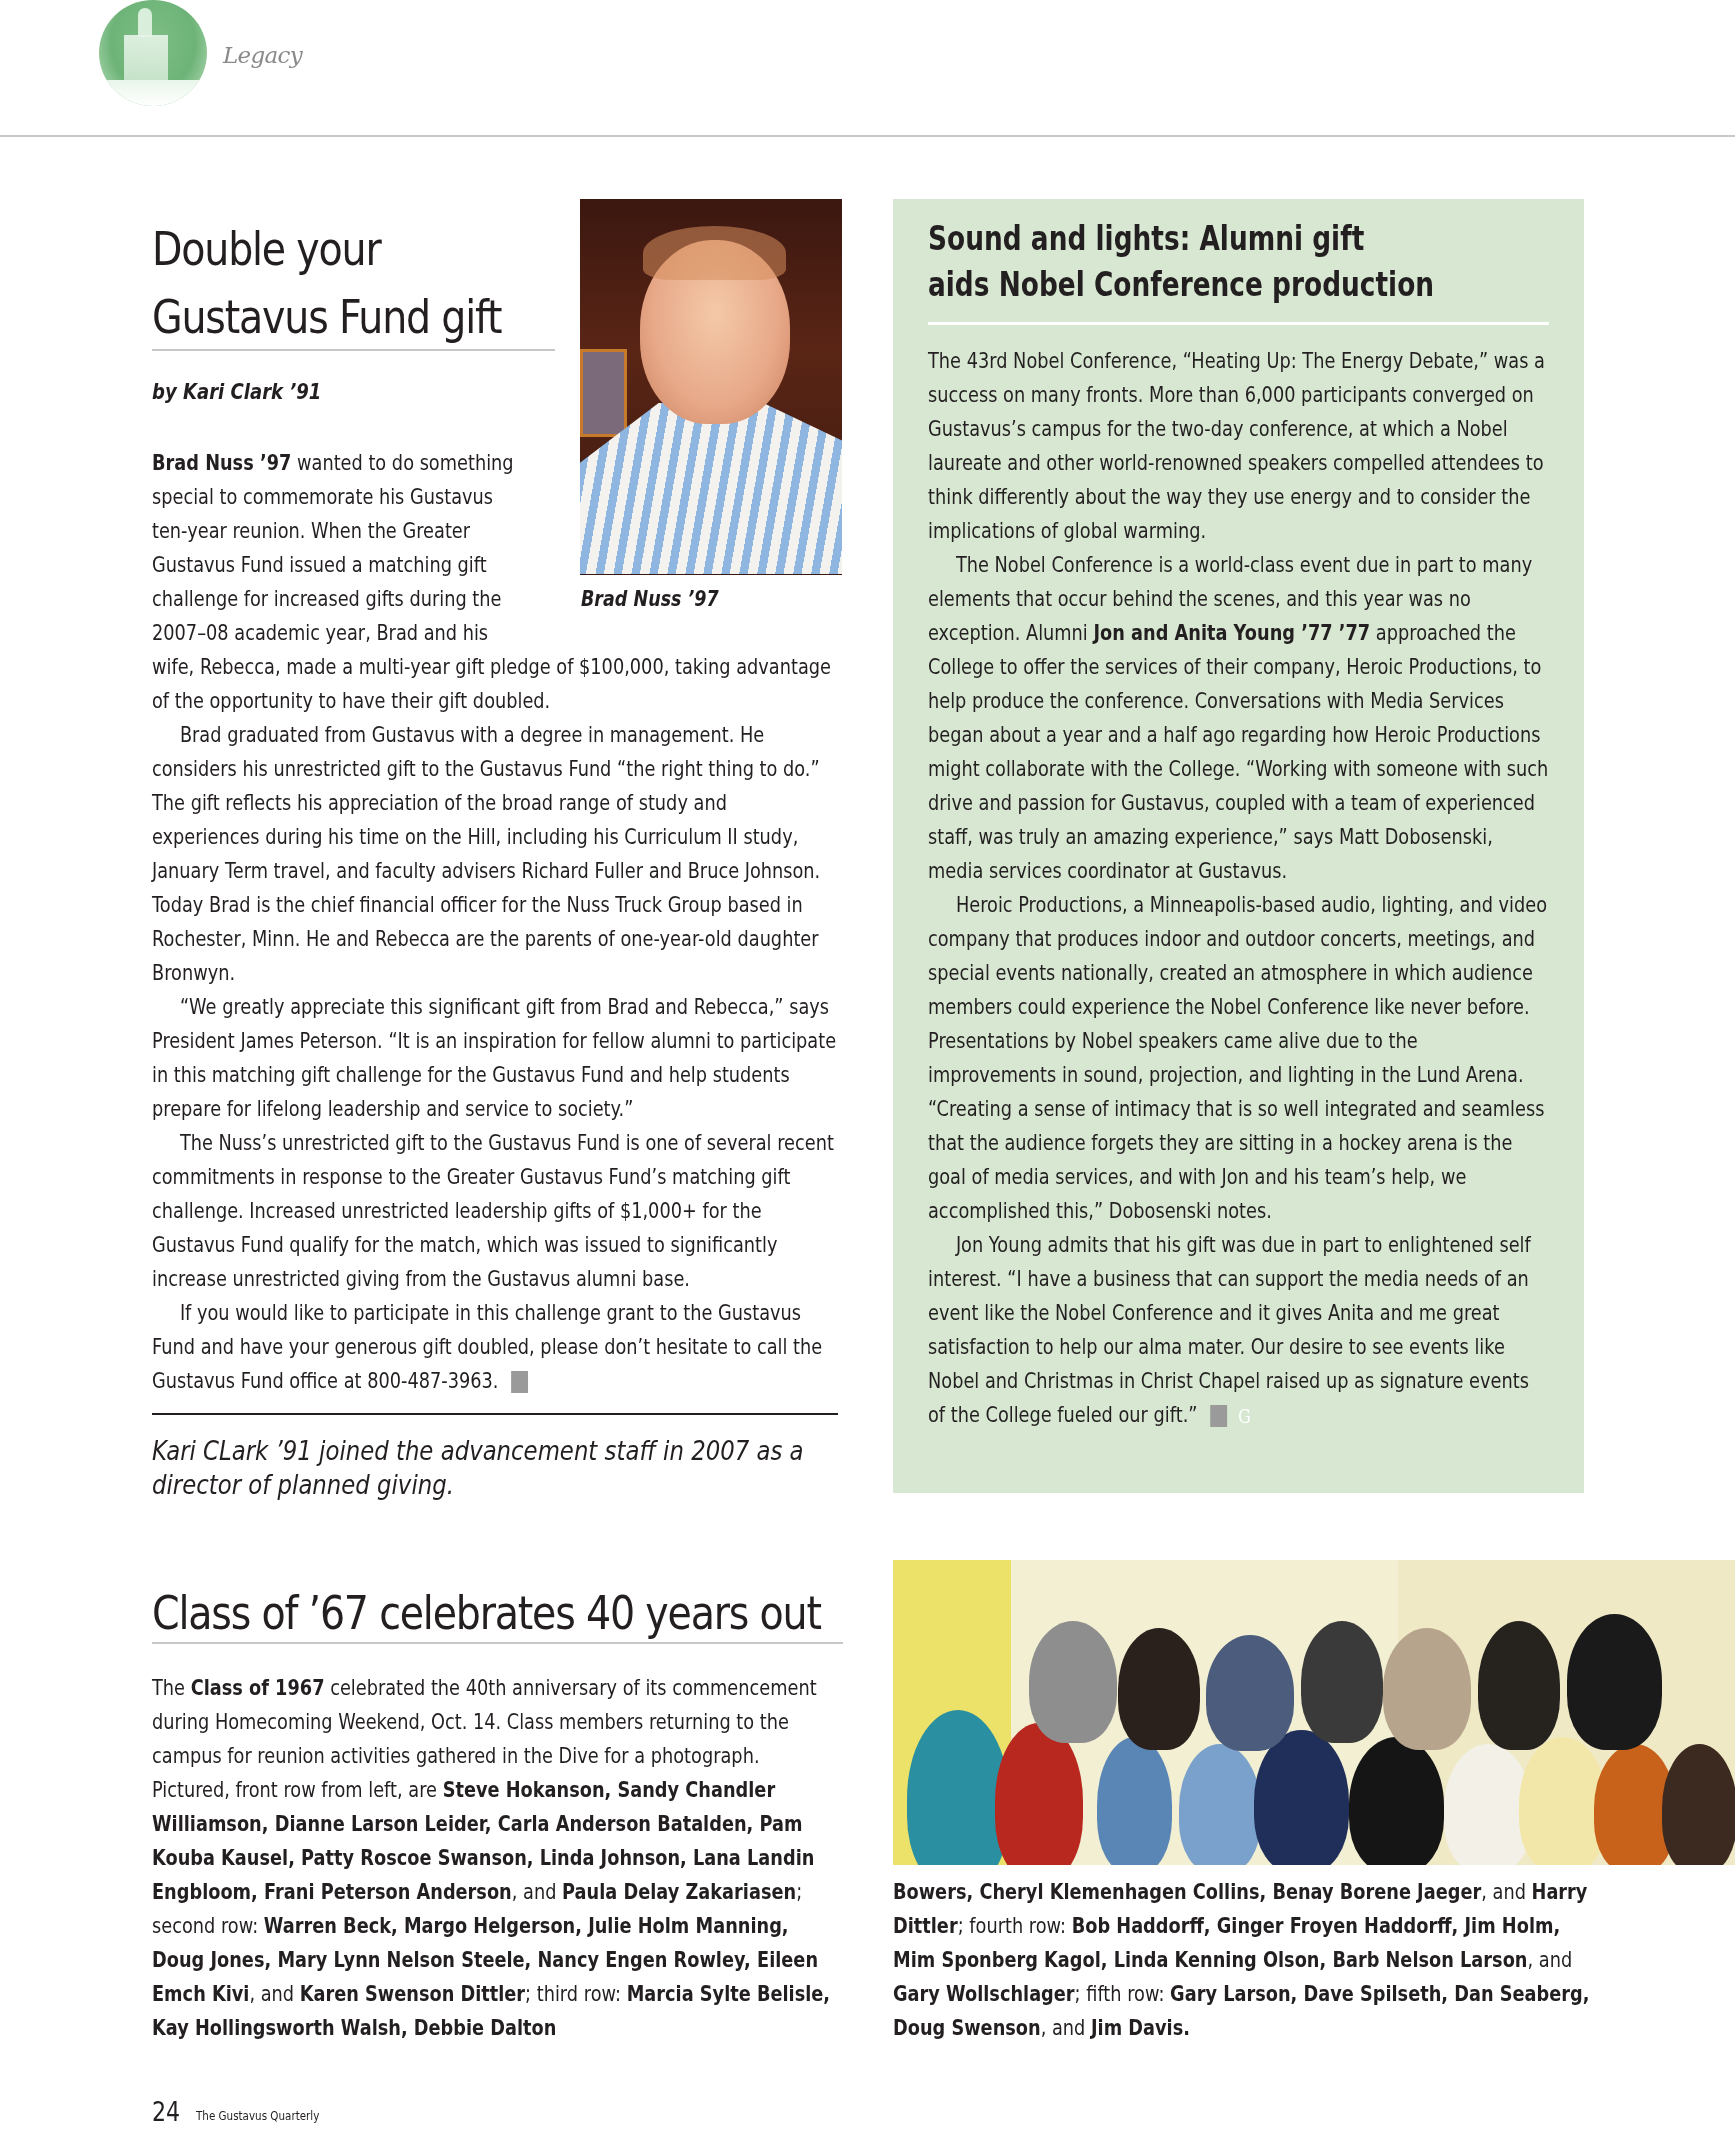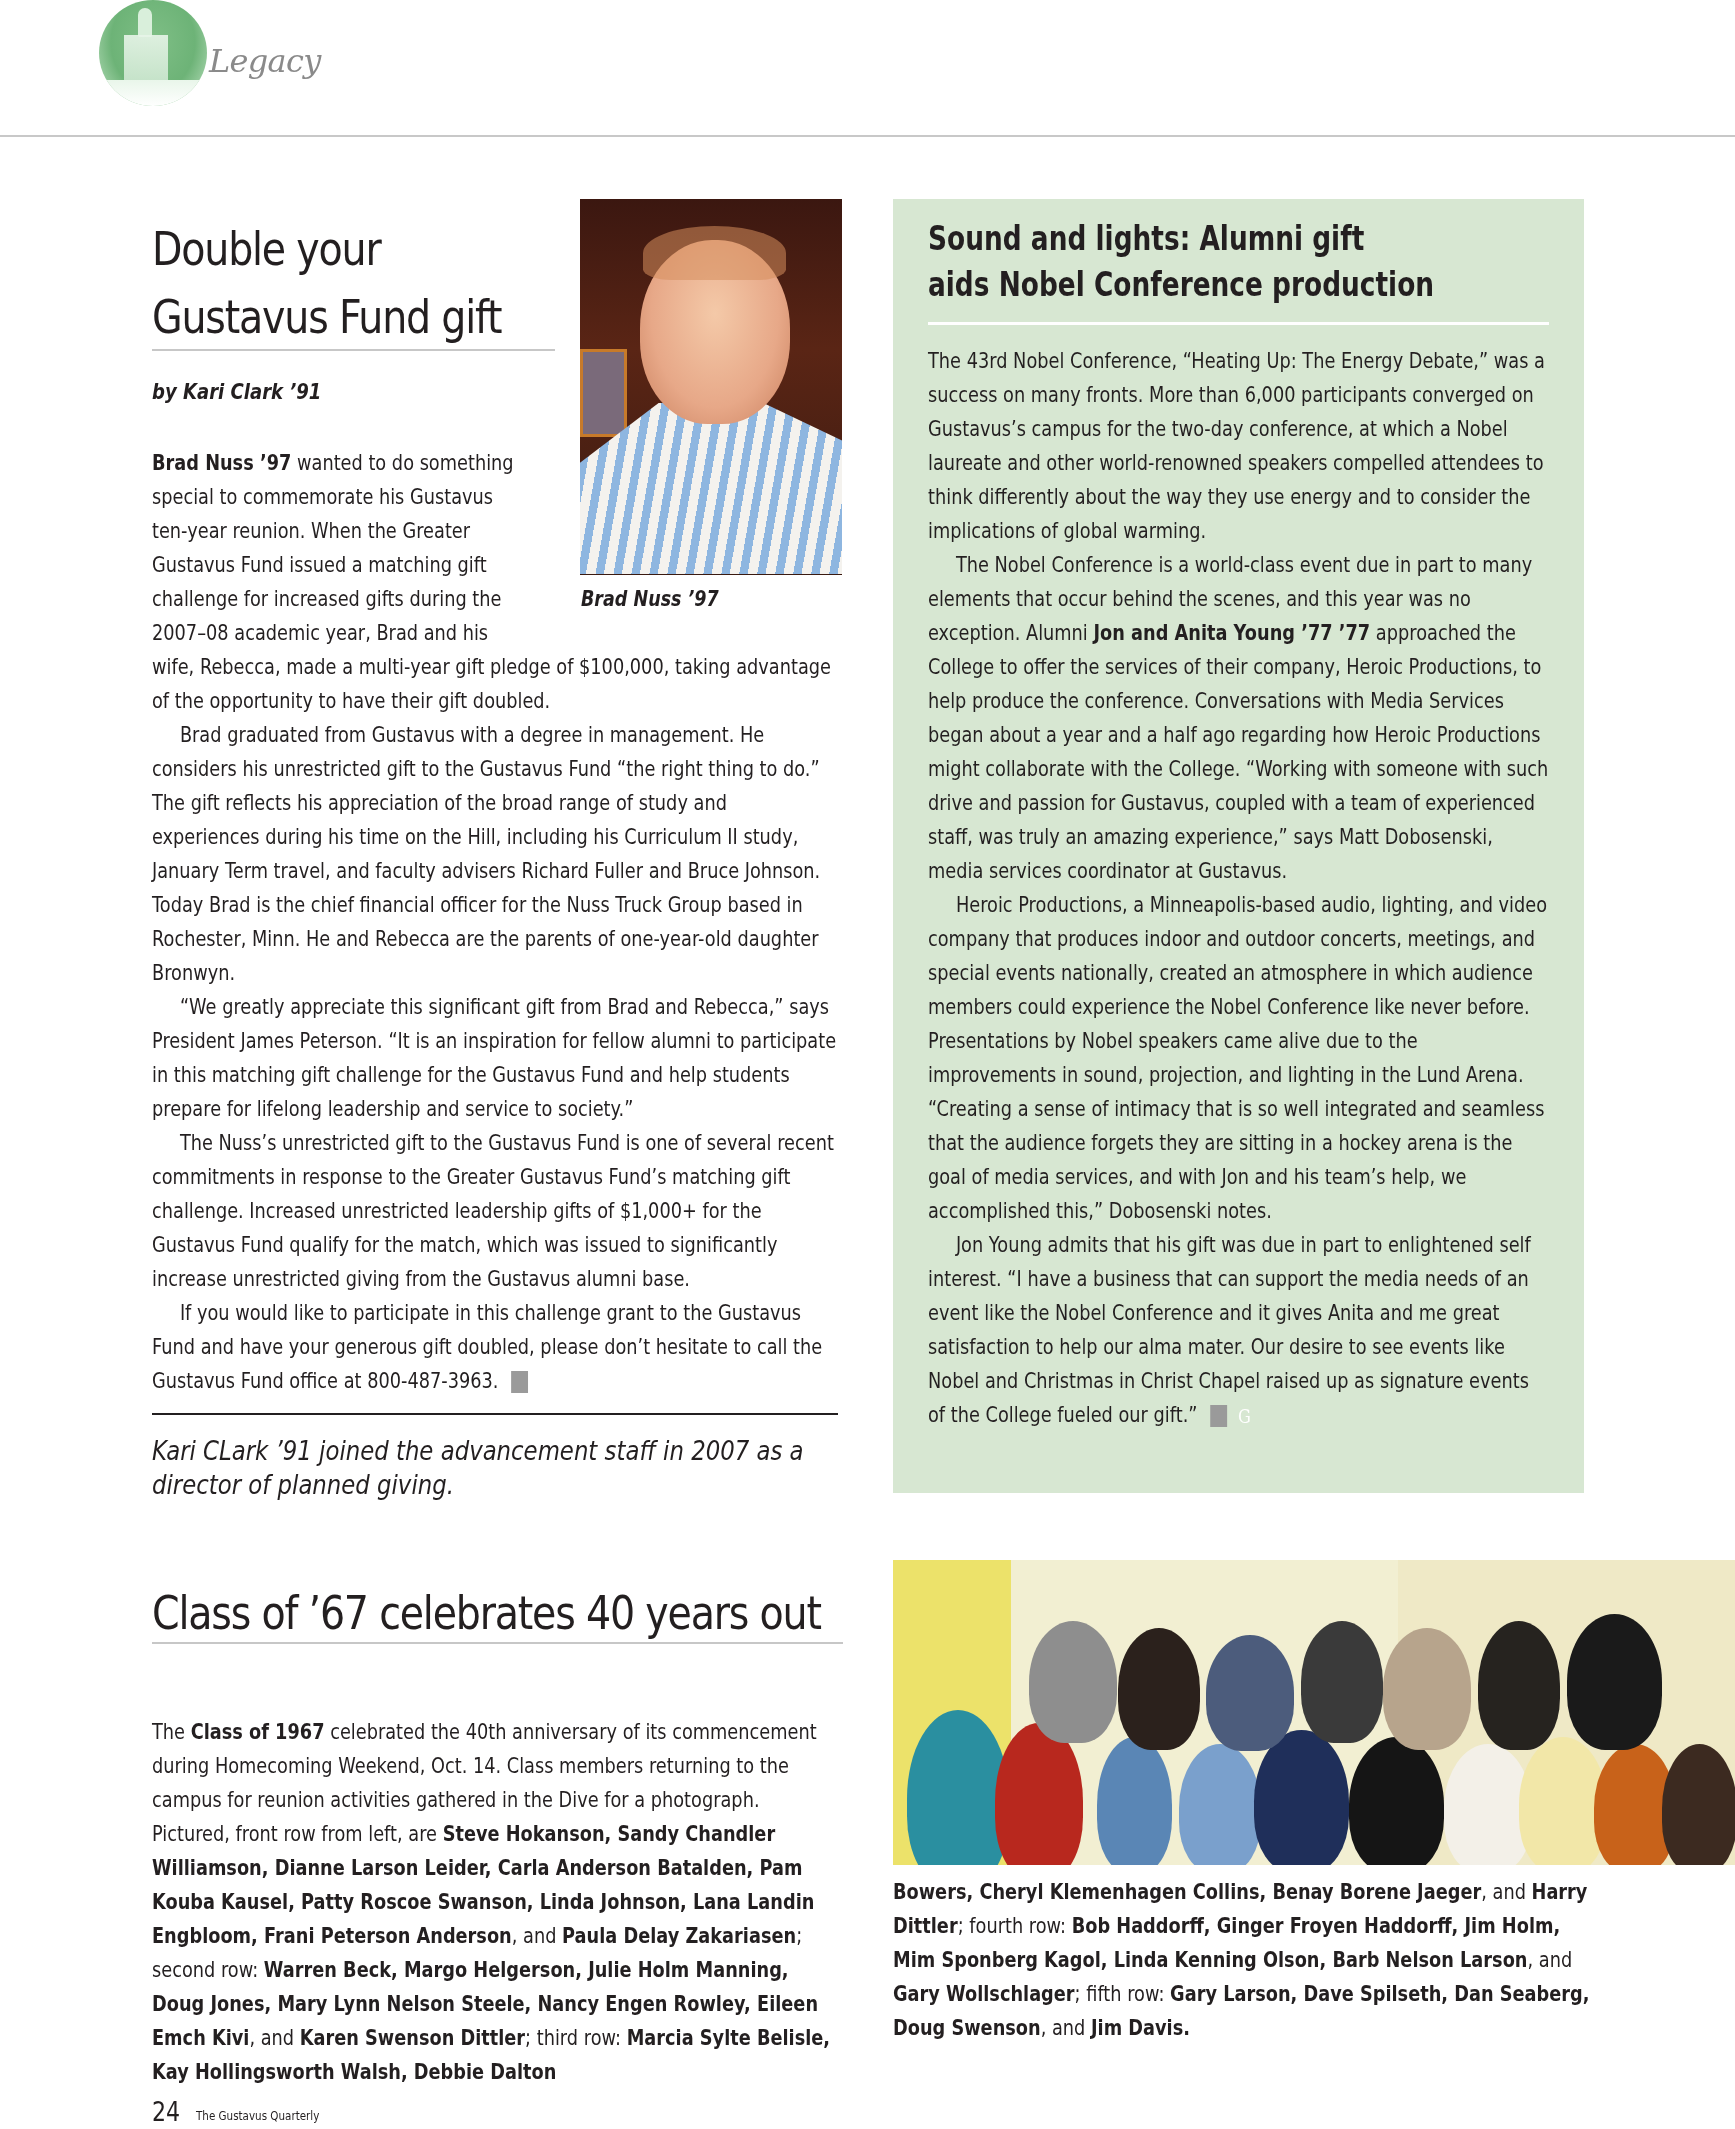--- a/index.html
+++ b/index.html
@@ -10,22 +10,22 @@
   
   .logo { left:99px; top:0; width:108px; height:106px; border-radius:50%;
           background:radial-gradient(ellipse at 50% 40%, #7fbf86 0%, #6db377 55%, #9fd0a5 80%, #dff0e0 100%);
           overflow:hidden; }
   .logo .bld { position:absolute; left:24.5px; top:35px; width:44px; height:46px;
                background:linear-gradient(#e8f5e9,#cfe8d2); opacity:.9; }
   .logo .tower { position:absolute; left:39px; top:8.2px; width:13.6px; height:29px;
                  background:#d9efdb; border-radius:6.8px 6.8px 1.4px 1.4px; }
   .logo .base { position:absolute; left:0; top:80px; width:108px; height:27px;
                 background:linear-gradient(#e9f6ea,#ffffff); }
-  .section-label { left:209px; top:42px; font-family:"DejaVu Serif", serif; font-style:italic;
-                   font-size:32px; color:#8a8a8a; letter-spacing:-0.7px; }
+  .section-label { left:223px; top:42px; font-family:"DejaVu Serif", serif; font-style:italic;
+                   font-size:23px; color:#8a8a8a; letter-spacing:-0.7px; }
   .header-rule { left:0; top:135px; width:1735px; height:2px; background:#c8c8c8; }
 
   
   .h1 { font-family:"DejaVu Sans", sans-serif; font-size:46px; line-height:68px;
         font-weight:normal; color:#231f20; letter-spacing:-1.4px; transform:scaleX(.86); transform-origin:left top; }
   .art1-title { left:152px; top:215px; width:476px; }
   .art1-rule { left:152px; top:349px; width:403px; height:2px; background:#c7c7c7; }
   .byline { left:152px; top:380px; font-size:21px; font-style:italic; font-weight:bold;
             transform:scaleX(.86); transform-origin:left top; }
   .body { font-size:21px; line-height:34px; color:#231f20; }
@@ -55,21 +55,21 @@
   
   .sidebar { left:893px; top:199px; width:691px; height:1294px; background:#d7e7d2; }
   .sb-title { left:928px; top:216px; font-size:33px; line-height:46px; font-weight:bold;
               transform:scaleX(.8); transform-origin:left top; width:817px; }
   .sb-rule { left:928px; top:322px; width:621px; height:2.7px; background:#ffffff; }
   .sb-body { left:928px; top:344px; width:735px; }
 
   
   .art2-title { left:152px; top:1579px; width:851px; }
   .art2-rule { left:152px; top:1642px; width:691px; height:2px; background:#c7c7c7; }
-  .art2-body { left:152px; top:1671px; width:817px;margin-top:44px; }
+  .art2-body { left:152px; top:1671px; width:817px; }
   .art2-cont { left:893px; top:1875px; width:851px; }
   .photo-group { left:893px; top:1560px; width:842px; height:305px; overflow:hidden;
                  background:linear-gradient(90deg,#ece26a 0 14%, #f2efd2 14% 60%, #efe9c6 60% 100%); }
   .person { position:absolute; border-radius:50% 50% 40% 40%; }
   .footer-num { left:152px; top:2097px; font-size:26px; color:#231f20; transform:scaleX(.85); transform-origin:left top; }
   .footer-pub { left:196px; top:2109px; font-size:12.2px; color:#231f20; transform:scaleX(.85); transform-origin:left top; }
   b { font-weight:bold; }
 </style>
 </head>
 <body>

